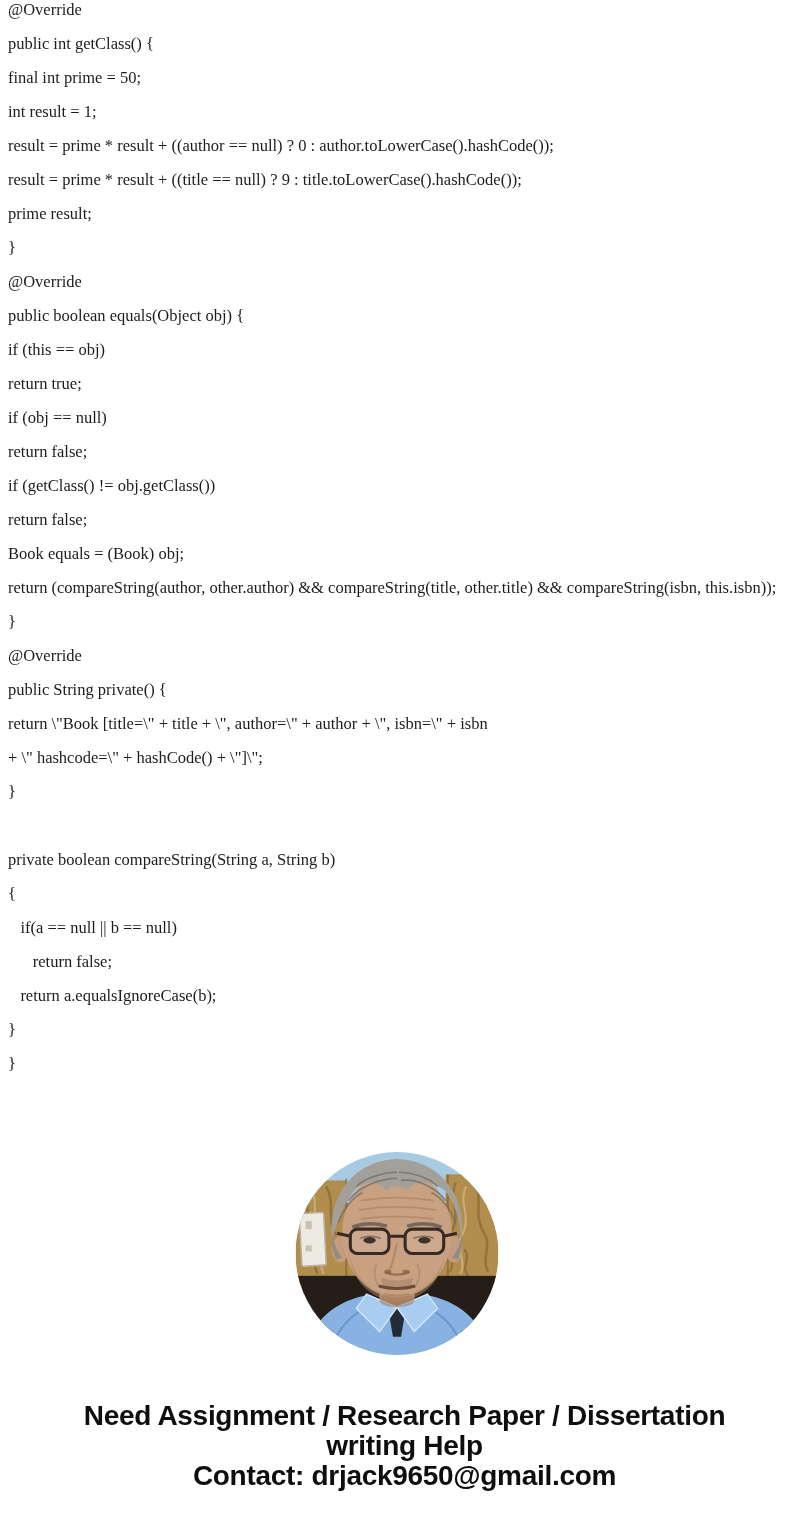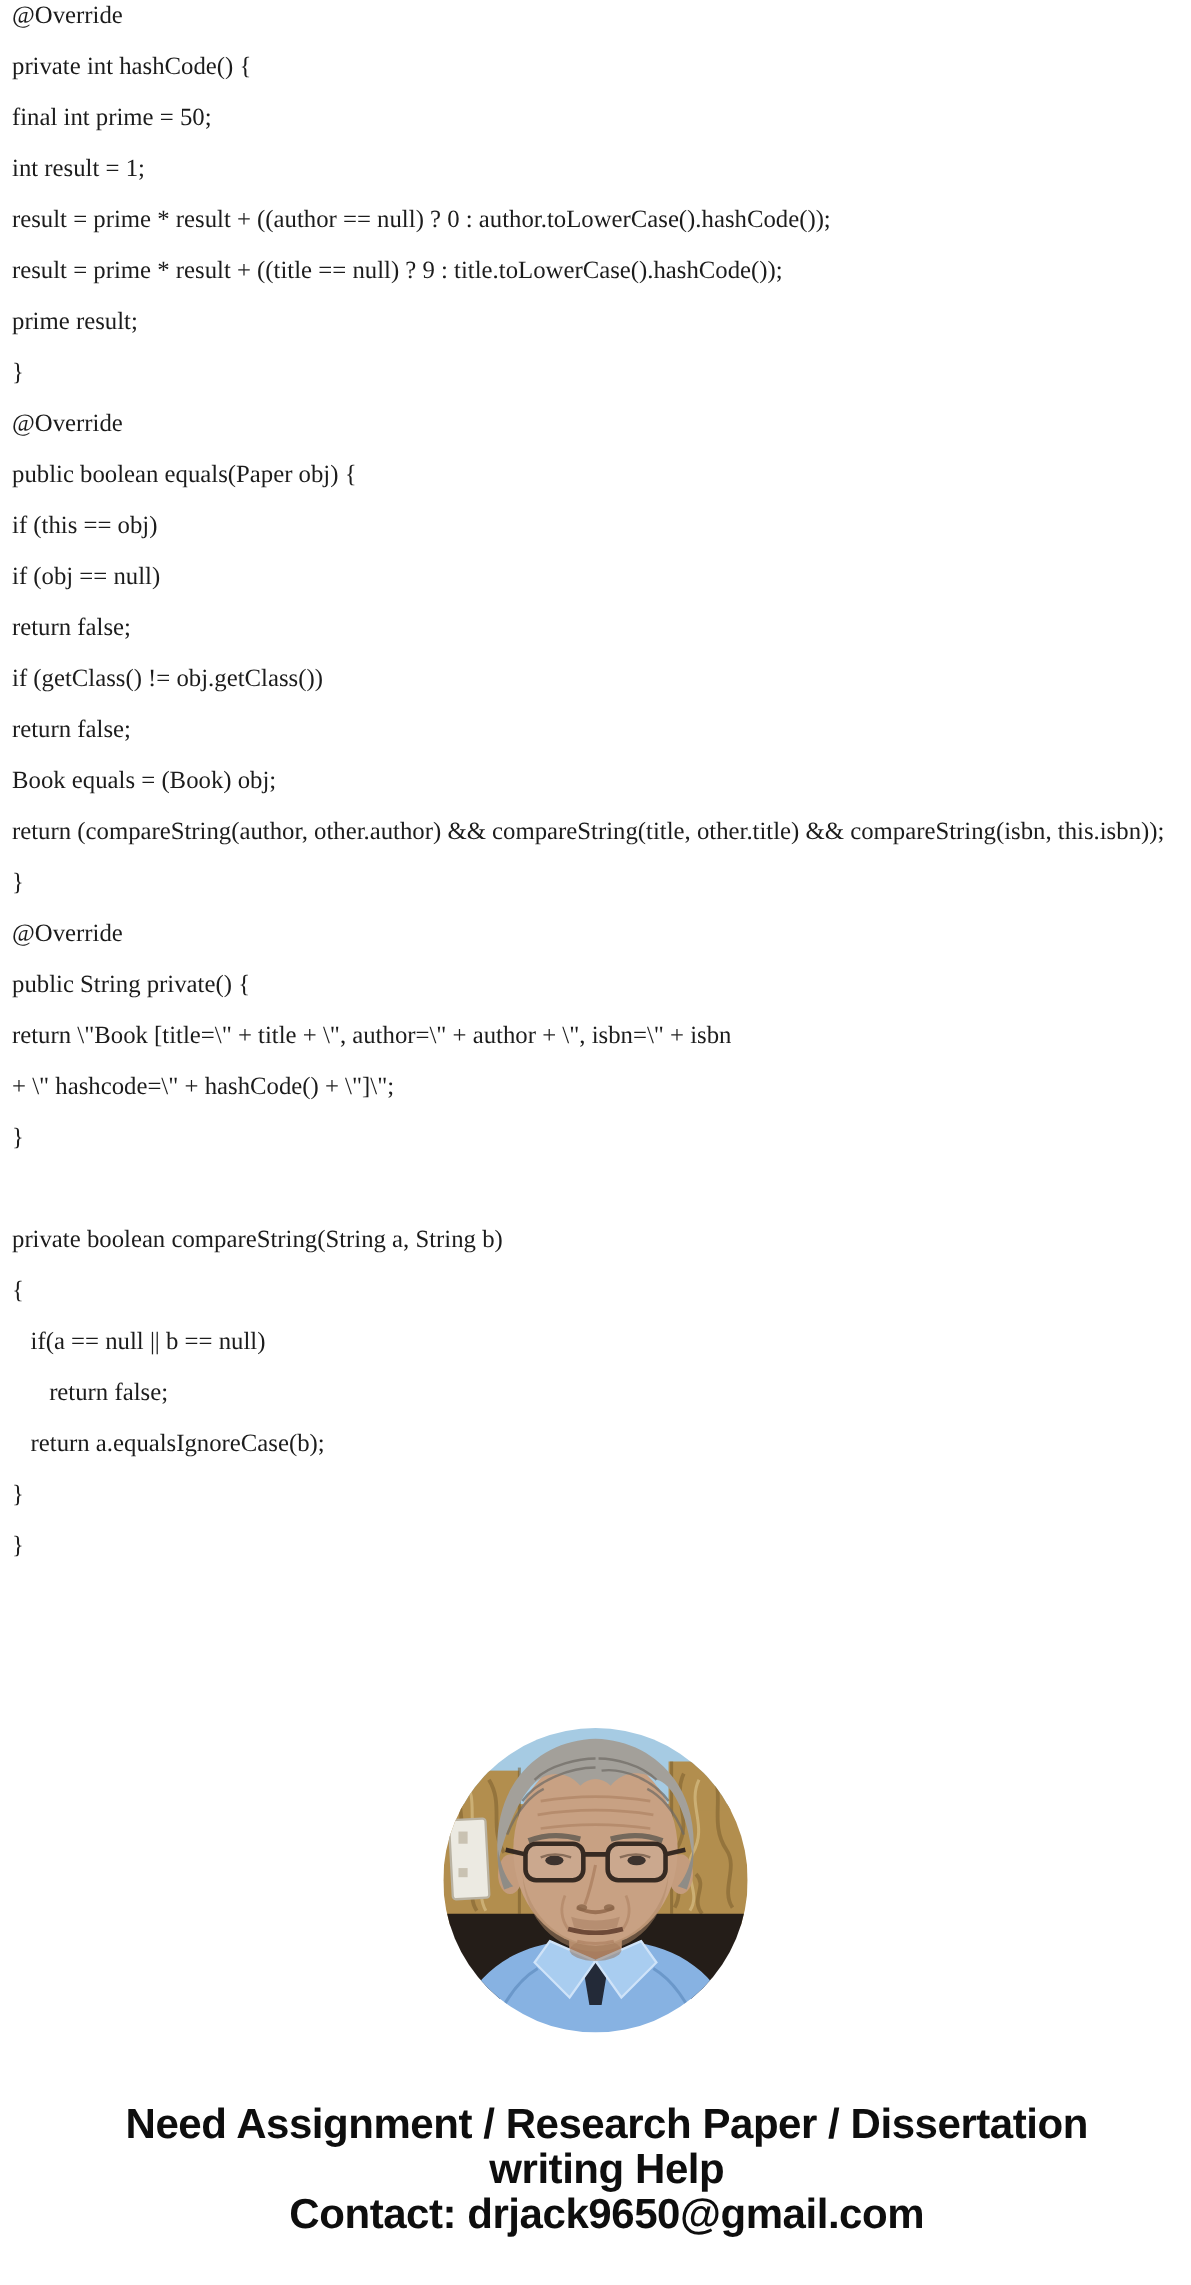--- a/index.html
+++ b/index.html
@@ -44,30 +44,31 @@
   .footer .line {
     font-size: 28px;
     line-height: 30px;
   }
 </style>
 </head>
 <body>
 
 <div class="code-block">
     <div class="code-line">@Override</div>
-    <div class="code-line">private int hashCode() {</div>
+    <div class="code-line">public int getClass() {</div>
     <div class="code-line">final int prime = 50;</div>
     <div class="code-line">int result = 1;</div>
     <div class="code-line">result = prime * result + ((author == null) ? 0 : author.toLowerCase().hashCode());</div>
     <div class="code-line">result = prime * result + ((title == null) ? 9 : title.toLowerCase().hashCode());</div>
     <div class="code-line">prime result;</div>
     <div class="code-line">}</div>
     <div class="code-line">@Override</div>
-    <div class="code-line">public boolean equals(Paper obj) {</div>
+    <div class="code-line">public boolean equals(Object obj) {</div>
     <div class="code-line">if (this == obj)</div>
+    <div class="code-line">return true;</div>
     <div class="code-line">if (obj == null)</div>
     <div class="code-line">return false;</div>
     <div class="code-line">if (getClass() != obj.getClass())</div>
     <div class="code-line">return false;</div>
     <div class="code-line">Book equals = (Book) obj;</div>
     <div class="code-line">return (compareString(author, other.author) &amp;&amp; compareString(title, other.title) &amp;&amp; compareString(isbn, this.isbn));</div>
     <div class="code-line">}</div>
     <div class="code-line">@Override</div>
     <div class="code-line">public String private() {</div>
     <div class="code-line">return \"Book [title=\" + title + \", author=\" + author + \", isbn=\" + isbn</div>

